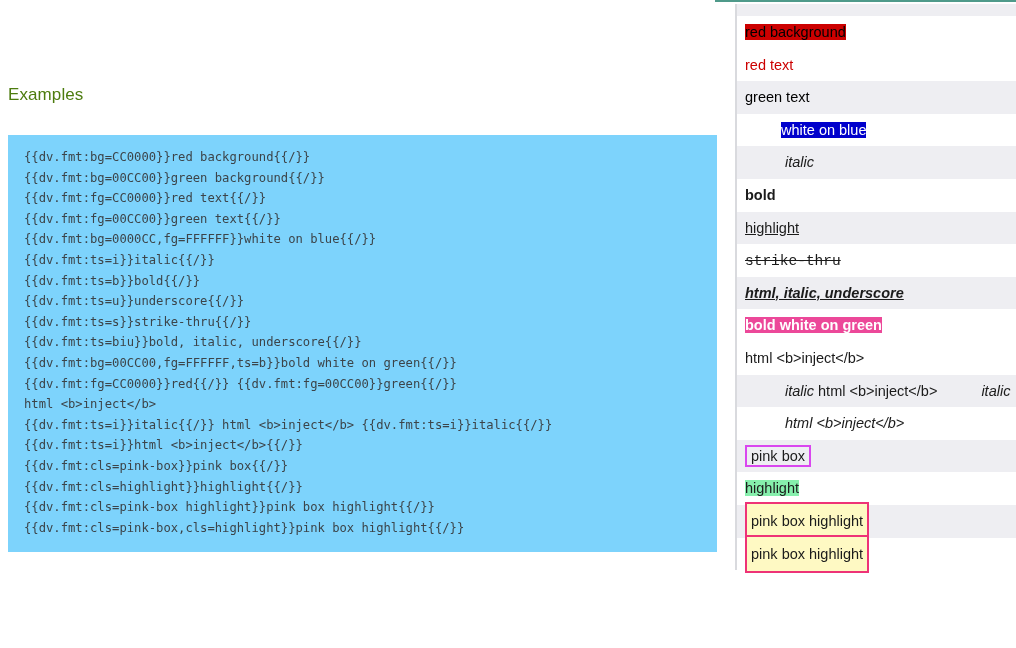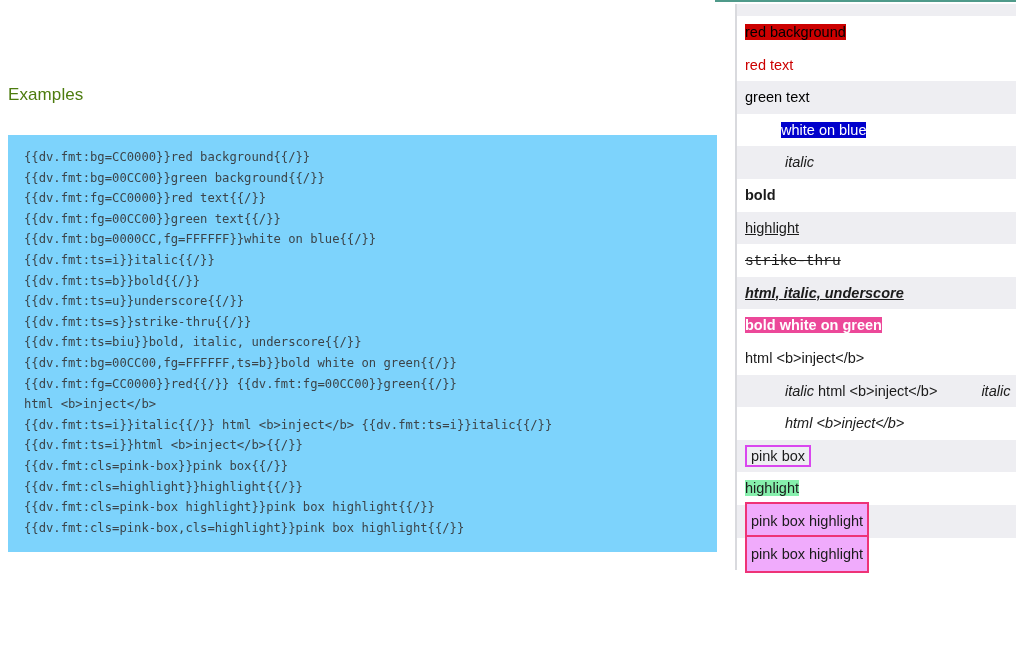--- a/index.html
+++ b/index.html
@@ -111,21 +111,21 @@
   .fmt-pink-box {
     border: 2px solid #d946ef;
     padding: 1px 4px;
   }
   .fmt-highlight {
     background: #86efac;
     color: #1b1b1b;
   }
   .fmt-pink-box.fmt-highlight {
     border: 2px solid #ee3377;
-    background: #f0abfc;
+    background: #fef9c3;
     padding: 9px 4px;
   }
 </style>
 </head>
 <body>
 
 <div id="left-column">
 
   <h1 id="page-title">Examples</h1>
 

